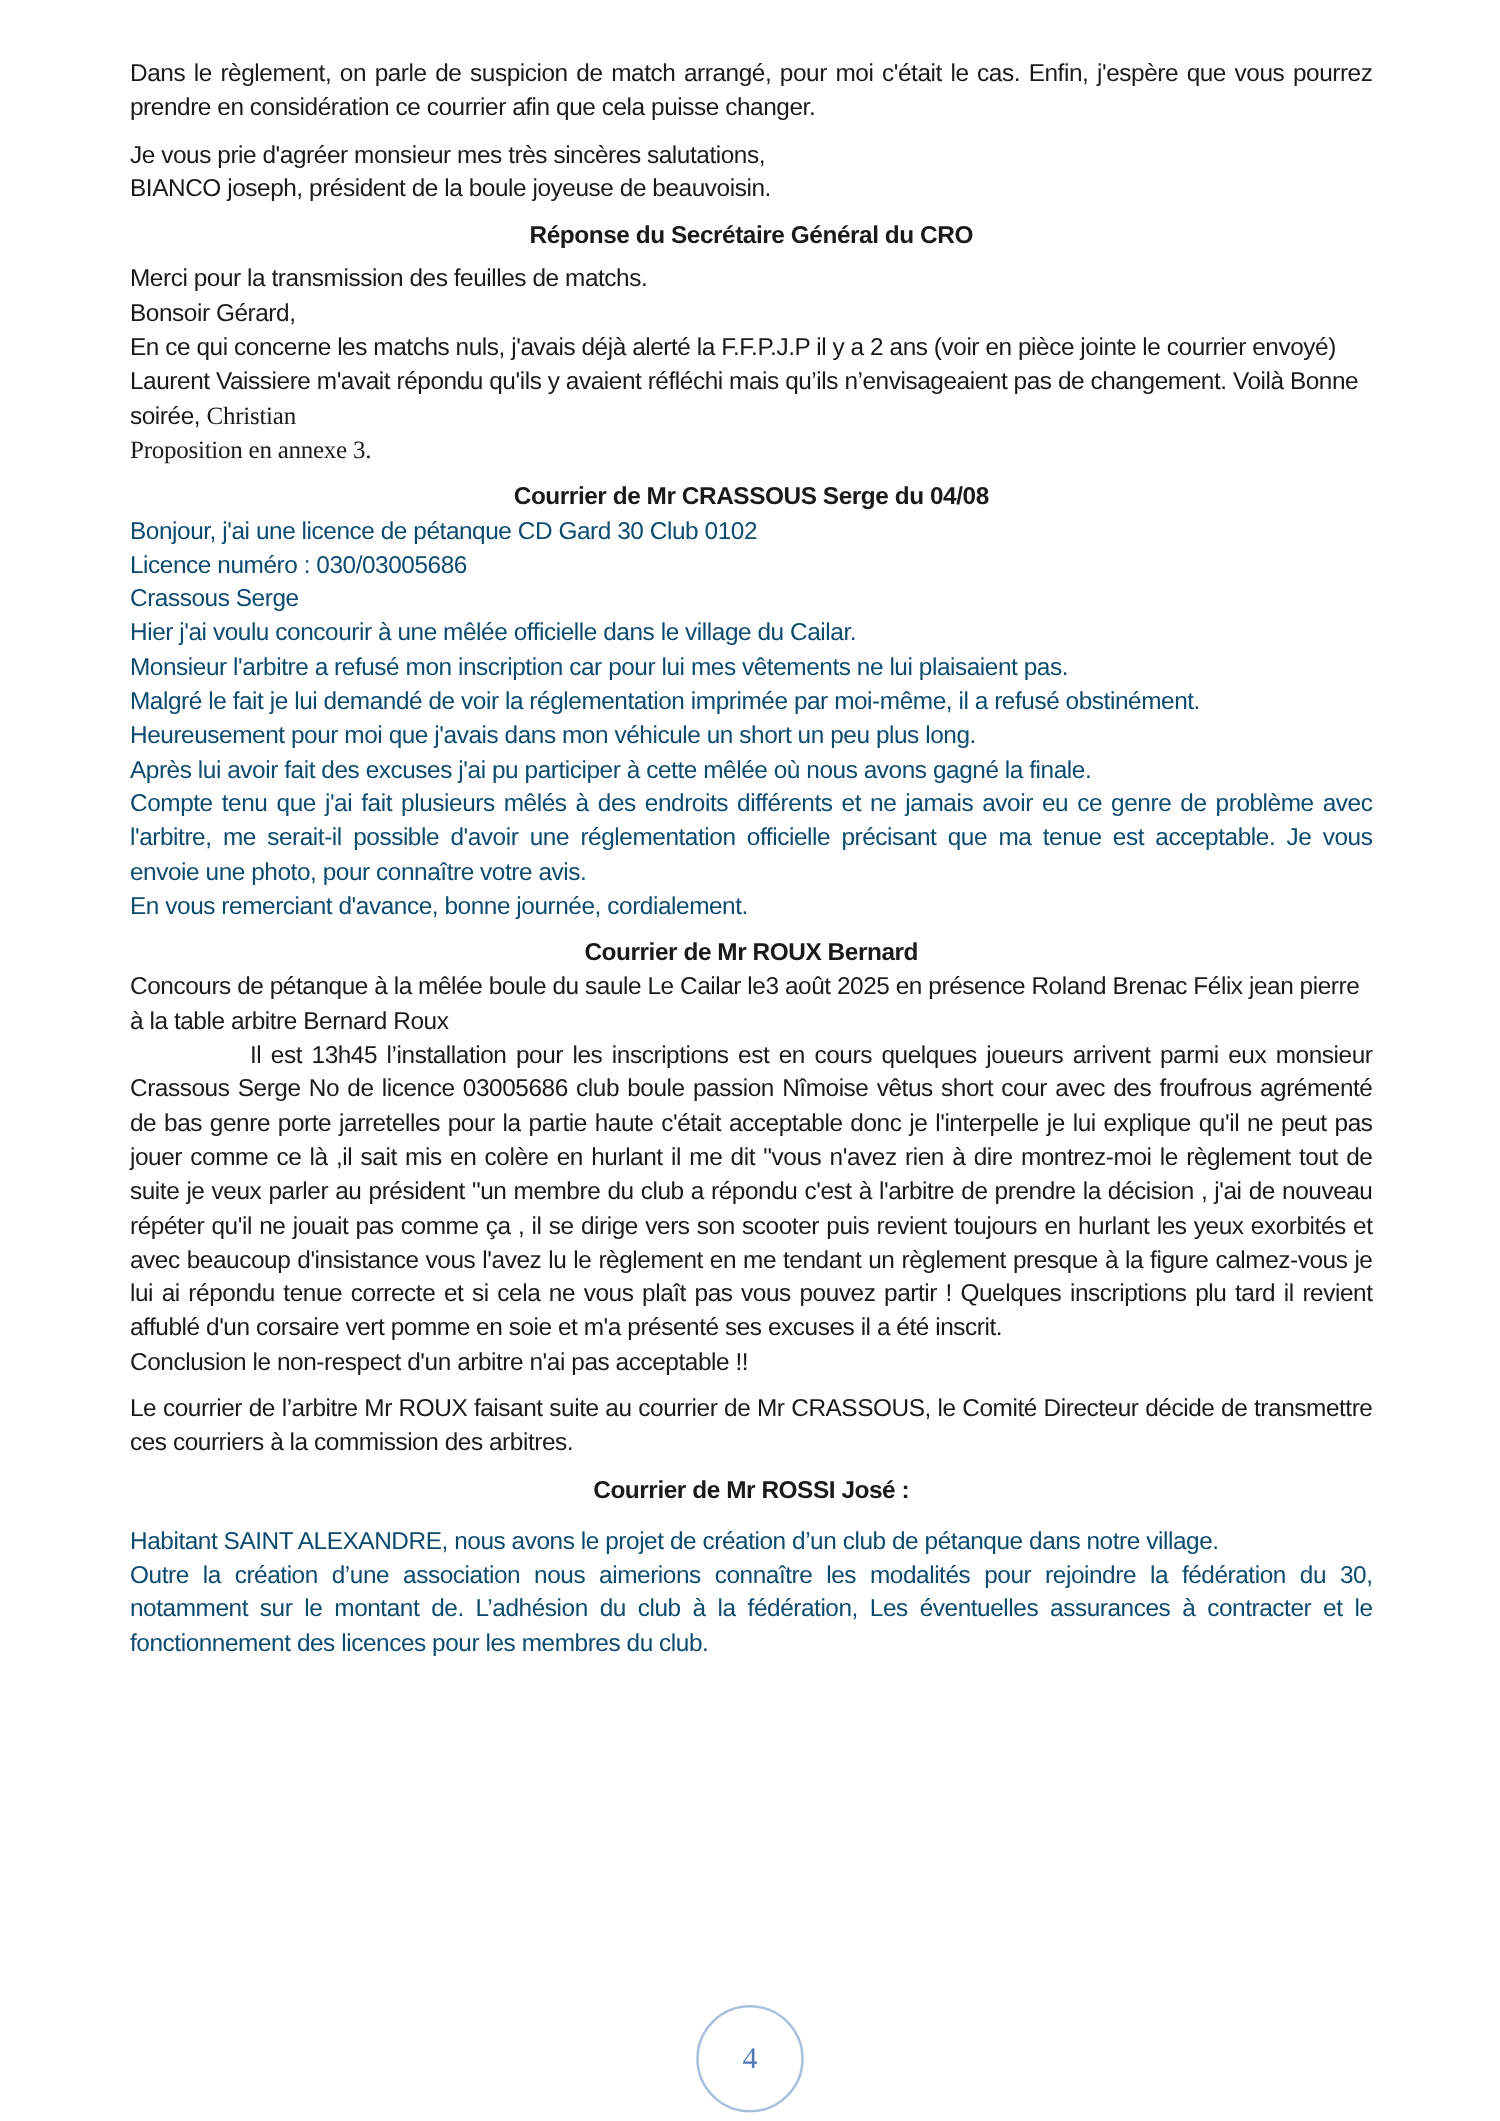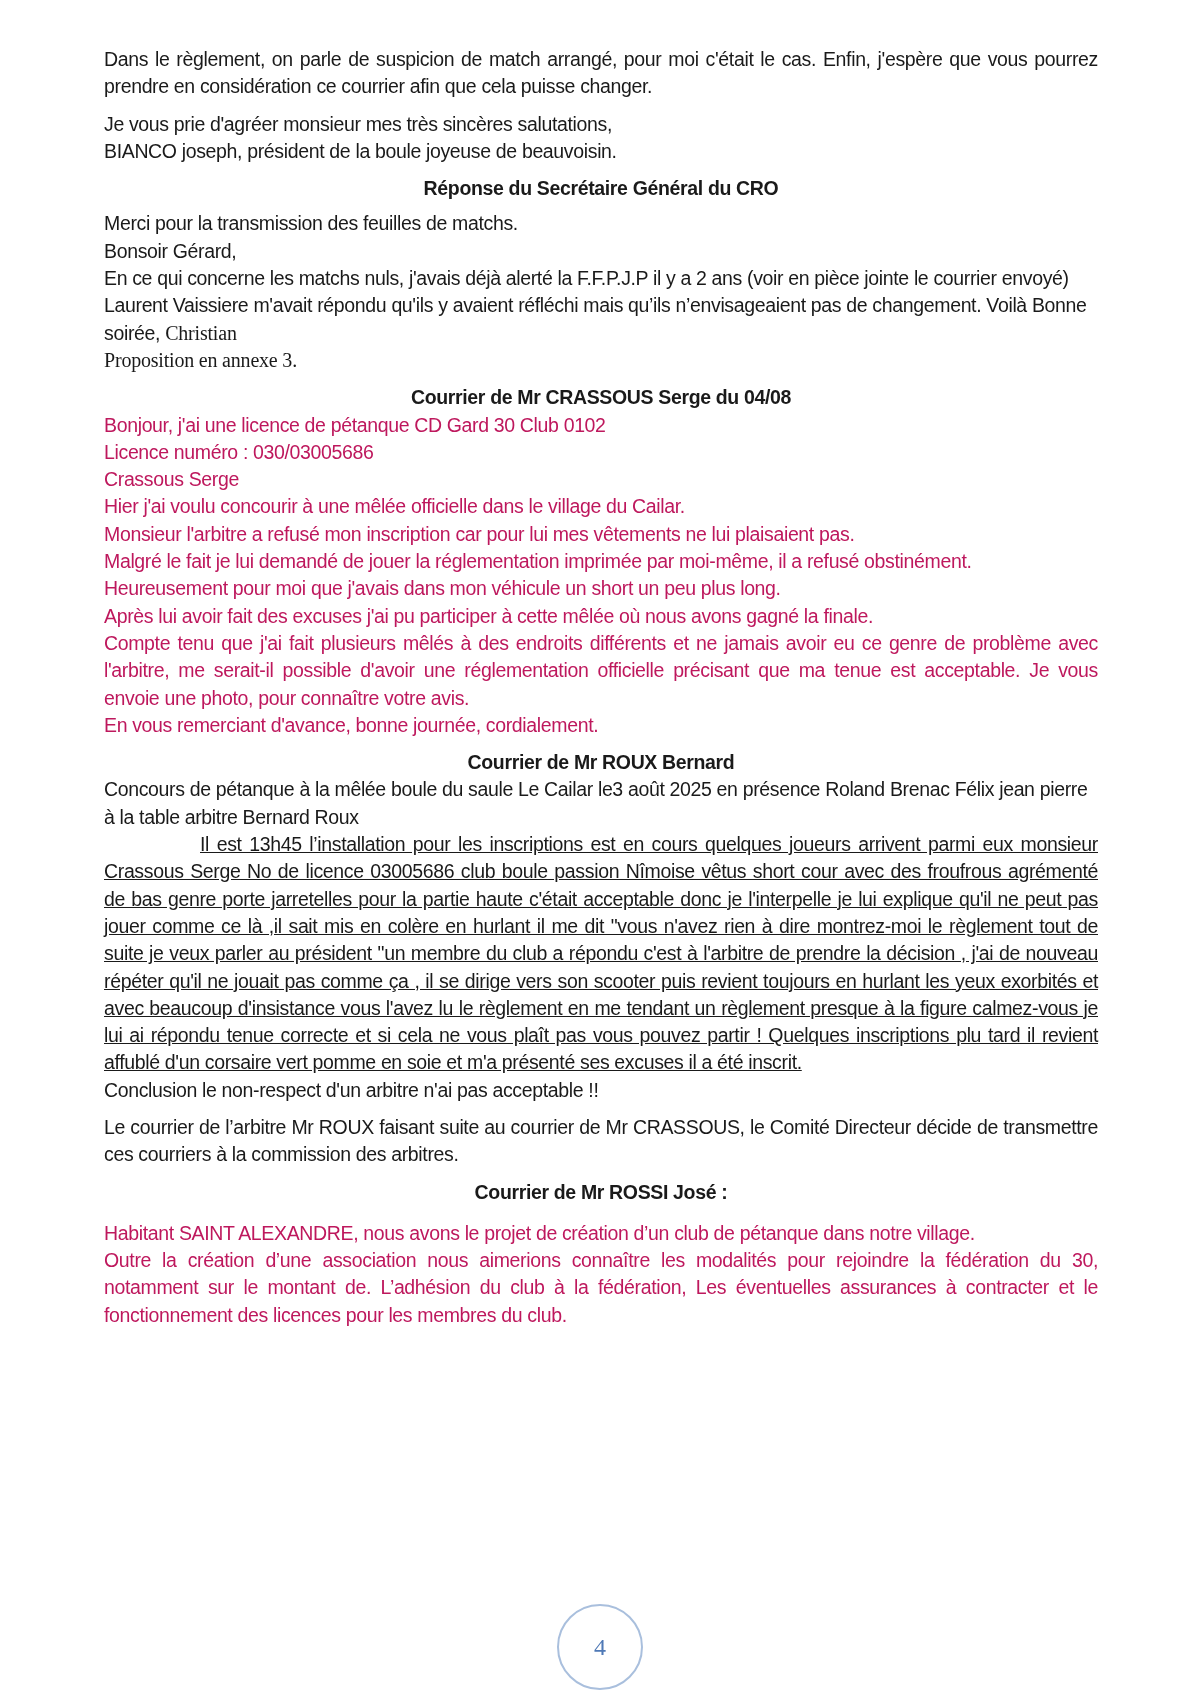--- a/index.html
+++ b/index.html
@@ -7,23 +7,23 @@
     .page {
       position: absolute; left: 104px; top: 46px; width: 994px;
       font-family: "Liberation Sans", sans-serif;
       font-size: 19.5px; line-height: 27.3px; color: #1a1a1a;
       letter-spacing: -0.35px;
     }
     .p { margin: 0 0 10px 0; }
     .justify { text-align: justify; text-align-last: left; }
     .line { display: block; }
     .bold { font-weight: bold; text-align: center; }
-    .gray { color: #be185d; }
+    .gray { color: #0c4a6e; }
     .serif { font-family: "Liberation Serif", serif; font-size: 20px; letter-spacing: -0.2px; }
-    .indent { text-indent: 96px; text-decoration: underline; }
+    .indent { text-indent: 96px; }
     .heading { margin: 4px 0 8px 0; }
     .page-number {
       position: absolute; left: 557px; top: 1604px; width: 86px; height: 86px;
       border: 2px solid #a9bfdd; border-radius: 50%;
       display: flex; align-items: center; justify-content: center;
       font-family: "Liberation Serif", serif; font-size: 24px; color: #4f79b6;
       box-sizing: border-box;
     }
   </style>
 </head>
@@ -46,21 +46,21 @@
     <span class="line serif">Proposition en annexe 3.</span>
   </div>
 
   <div class="bold" style="margin-top:6px;">Courrier de Mr CRASSOUS Serge du 04/08</div>
   <div class="p gray">
     <span class="line">Bonjour, j'ai une licence de pétanque CD Gard 30 Club 0102</span>
     <span class="line">Licence numéro : 030/03005686</span>
     <span class="line">Crassous Serge</span>
     <span class="line">Hier j'ai voulu concourir à une mêlée officielle dans le village du Cailar.</span>
     <span class="line">Monsieur l'arbitre a refusé mon inscription car pour lui mes vêtements ne lui plaisaient pas.</span>
-    <span class="line justify">Malgré le fait je lui demandé de jouer la réglementation imprimée par moi-même, il a refusé obstinément.</span>
+    <span class="line justify">Malgré le fait je lui demandé de voir la réglementation imprimée par moi-même, il a refusé obstinément.</span>
     <span class="line">Heureusement pour moi que j'avais dans mon véhicule un short un peu plus long.</span>
     <span class="line">Après lui avoir fait des excuses j'ai pu participer à cette mêlée où nous avons gagné la finale.</span>
     <span class="line justify">Compte tenu que j'ai fait plusieurs mêlés à des endroits différents et ne jamais avoir eu ce genre de problème avec l'arbitre, me serait-il possible d'avoir une réglementation officielle précisant que ma tenue est acceptable. Je vous envoie une photo, pour connaître votre avis.</span>
     <span class="line">En vous remerciant d'avance, bonne journée, cordialement.</span>
   </div>
 
   <div class="bold" style="margin-top:4px;">Courrier de Mr ROUX Bernard</div>
   <div class="p">
     <span class="line">Concours de pétanque à la mêlée boule du saule Le Cailar le3 août 2025 en présence Roland Brenac Félix jean pierre à la table arbitre Bernard Roux</span>
     <span class="line justify indent">Il est 13h45 l’installation pour les inscriptions est en cours quelques joueurs arrivent parmi eux monsieur Crassous Serge No de licence 03005686 club boule passion Nîmoise vêtus short cour avec des froufrous agrémenté de bas genre porte jarretelles pour la partie haute c'était acceptable donc je l'interpelle je lui explique qu'il ne peut pas jouer comme ce là ,il sait mis en colère en hurlant il me dit "vous n'avez rien à dire montrez-moi le règlement tout de suite je veux parler au président "un membre du club a répondu c'est à l'arbitre de prendre la décision , j'ai de nouveau répéter qu'il ne jouait pas comme ça , il se dirige vers son scooter puis revient toujours en hurlant les yeux exorbités et avec beaucoup d'insistance vous l'avez lu le règlement en me tendant un règlement presque à la figure calmez-vous je lui ai répondu tenue correcte et si cela ne vous plaît pas vous pouvez partir ! Quelques inscriptions plu tard il revient affublé d'un corsaire vert pomme en soie et m'a présenté ses excuses il a été inscrit.</span>

